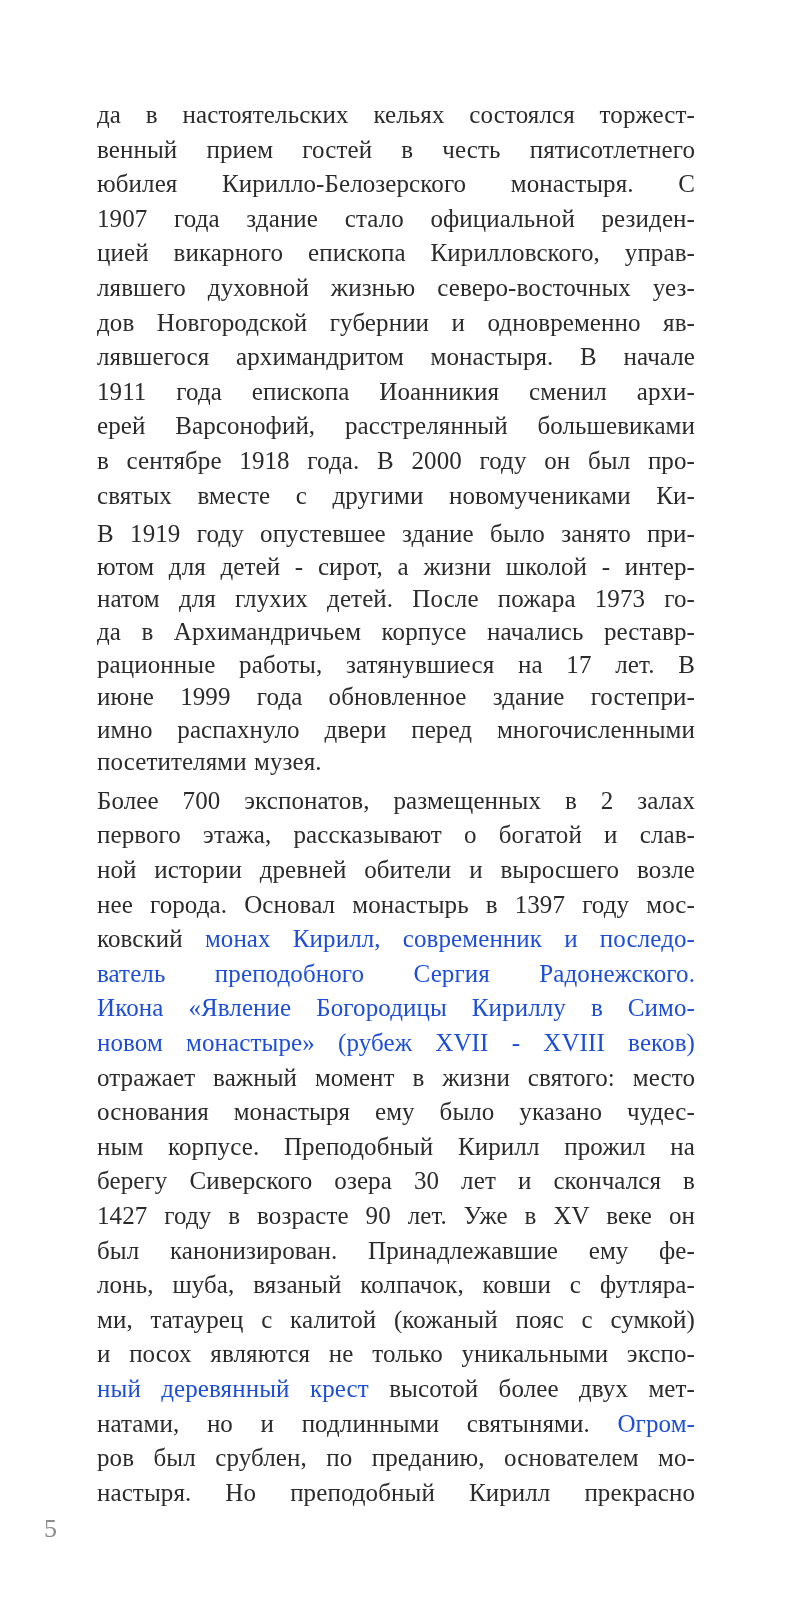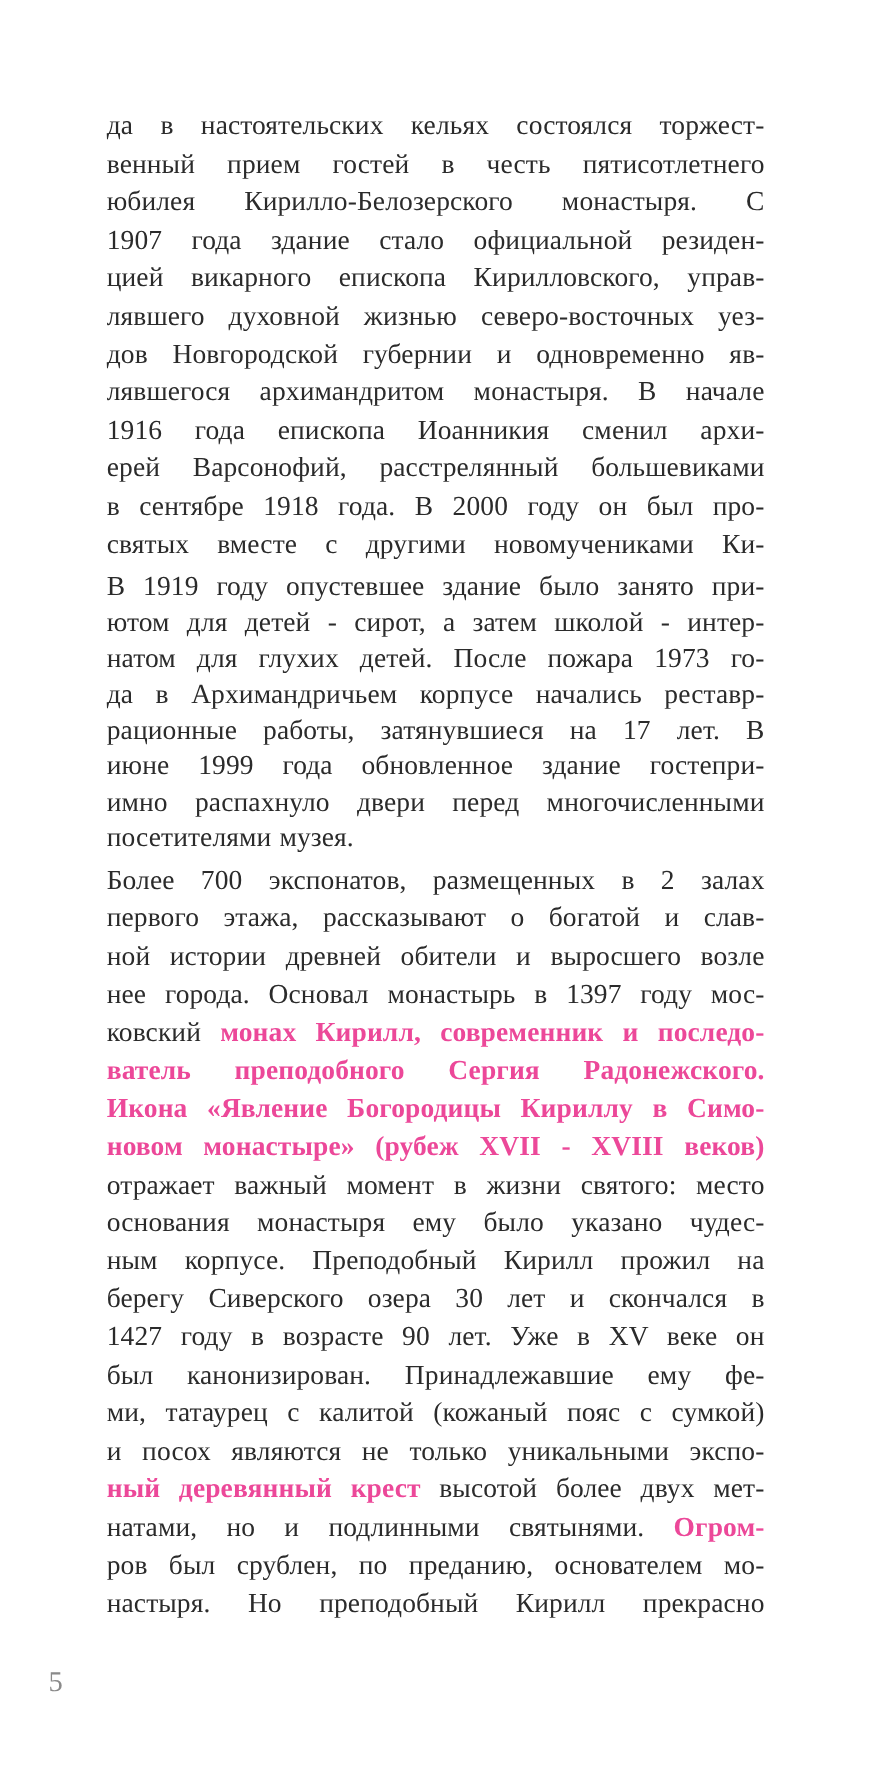--- a/index.html
+++ b/index.html
@@ -37,22 +37,22 @@
   .line {
     display: block;
     text-align: justify;
     text-align-last: justify;
     white-space: nowrap;
   }
   .line.last {
     text-align-last: left;
   }
   .b {
-    font-weight: bold;
-    color: #ec4899;
+    font-weight: normal;
+    color: #1d4ed8;
   }
   .para.p2 { line-height: 32.6px; }
   .page-number {
     position: absolute;
     left: 44px;
     top: 1514px;
     font-size: 26px;
     color: #8a8a8a;
     font-family: "Liberation Serif", serif;
   }
@@ -64,29 +64,29 @@
 
   <p class="para p1">
     <span class="line">да в настоятельских кельях состоялся торжест-</span>
     <span class="line">венный прием гостей в честь пятисотлетнего</span>
     <span class="line">юбилея Кирилло-Белозерского монастыря. С</span>
     <span class="line">1907 года здание стало официальной резиден-</span>
     <span class="line">цией викарного епископа Кирилловского, управ-</span>
     <span class="line">лявшего духовной жизнью северо-восточных уез-</span>
     <span class="line">дов Новгородской губернии и одновременно яв-</span>
     <span class="line">лявшегося архимандритом монастыря. В начале</span>
-    <span class="line">1916 года епископа Иоанникия сменил архи-</span>
+    <span class="line">1911 года епископа Иоанникия сменил архи-</span>
     <span class="line">ерей Варсонофий, расстрелянный большевиками</span>
     <span class="line">в сентябре 1918 года. В 2000 году он был про-</span>
     <span class="line">святых вместе с другими новомучениками Ки-</span>
   </p>
 
   <p class="para p2">
     <span class="line">В 1919 году опустевшее здание было занято при-</span>
-    <span class="line">ютом для детей - сирот, а затем школой - интер-</span>
+    <span class="line">ютом для детей - сирот, а жизни школой - интер-</span>
     <span class="line">натом для глухих детей. После пожара 1973 го-</span>
     <span class="line">да в Архимандричьем корпусе начались реставр-</span>
     <span class="line">рационные работы, затянувшиеся на 17 лет. В</span>
     <span class="line">июне 1999 года обновленное здание гостепри-</span>
     <span class="line">имно распахнуло двери перед многочисленными</span>
     <span class="line last">посетителями музея.</span>
   </p>
 
   <p class="para p3">
     <span class="line"><span>Более 700 экспонатов, размещенных в 2 залах</span></span>
@@ -96,20 +96,21 @@
     <span class="line"><span>ковский </span><span class="b">монах Кирилл, современник и последо-</span></span>
     <span class="line b"><span>ватель преподобного Сергия Радонежского.</span></span>
     <span class="line b"><span>Икона «Явление Богородицы Кириллу в Симо-</span></span>
     <span class="line b"><span>новом монастыре» (рубеж XVII - XVIII веков)</span></span>
     <span class="line"><span>отражает важный момент в жизни святого: место</span></span>
     <span class="line"><span>основания монастыря ему было указано чудес-</span></span>
     <span class="line"><span>ным корпусе. Преподобный Кирилл прожил на</span></span>
     <span class="line"><span>берегу Сиверского озера 30 лет и скончался в</span></span>
     <span class="line"><span>1427 году в возрасте 90 лет. Уже в XV веке он</span></span>
     <span class="line"><span>был канонизирован. Принадлежавшие ему фе-</span></span>
+    <span class="line"><span>лонь, шуба, вязаный колпачок, ковши с футляра-</span></span>
     <span class="line"><span>ми, татаурец с калитой (кожаный пояс с сумкой)</span></span>
     <span class="line"><span>и посох являются не только уникальными экспо-</span></span>
     <span class="line"><span class="b">ный деревянный крест</span><span> высотой более двух мет-</span></span>
     <span class="line"><span>натами, но и подлинными святынями. </span><span class="b">Огром-</span></span>
     <span class="line"><span>ров был срублен, по преданию, основателем мо-</span></span>
     <span class="line"><span>настыря. Но преподобный Кирилл прекрасно</span></span>
   </p>
 
 </div>
 

